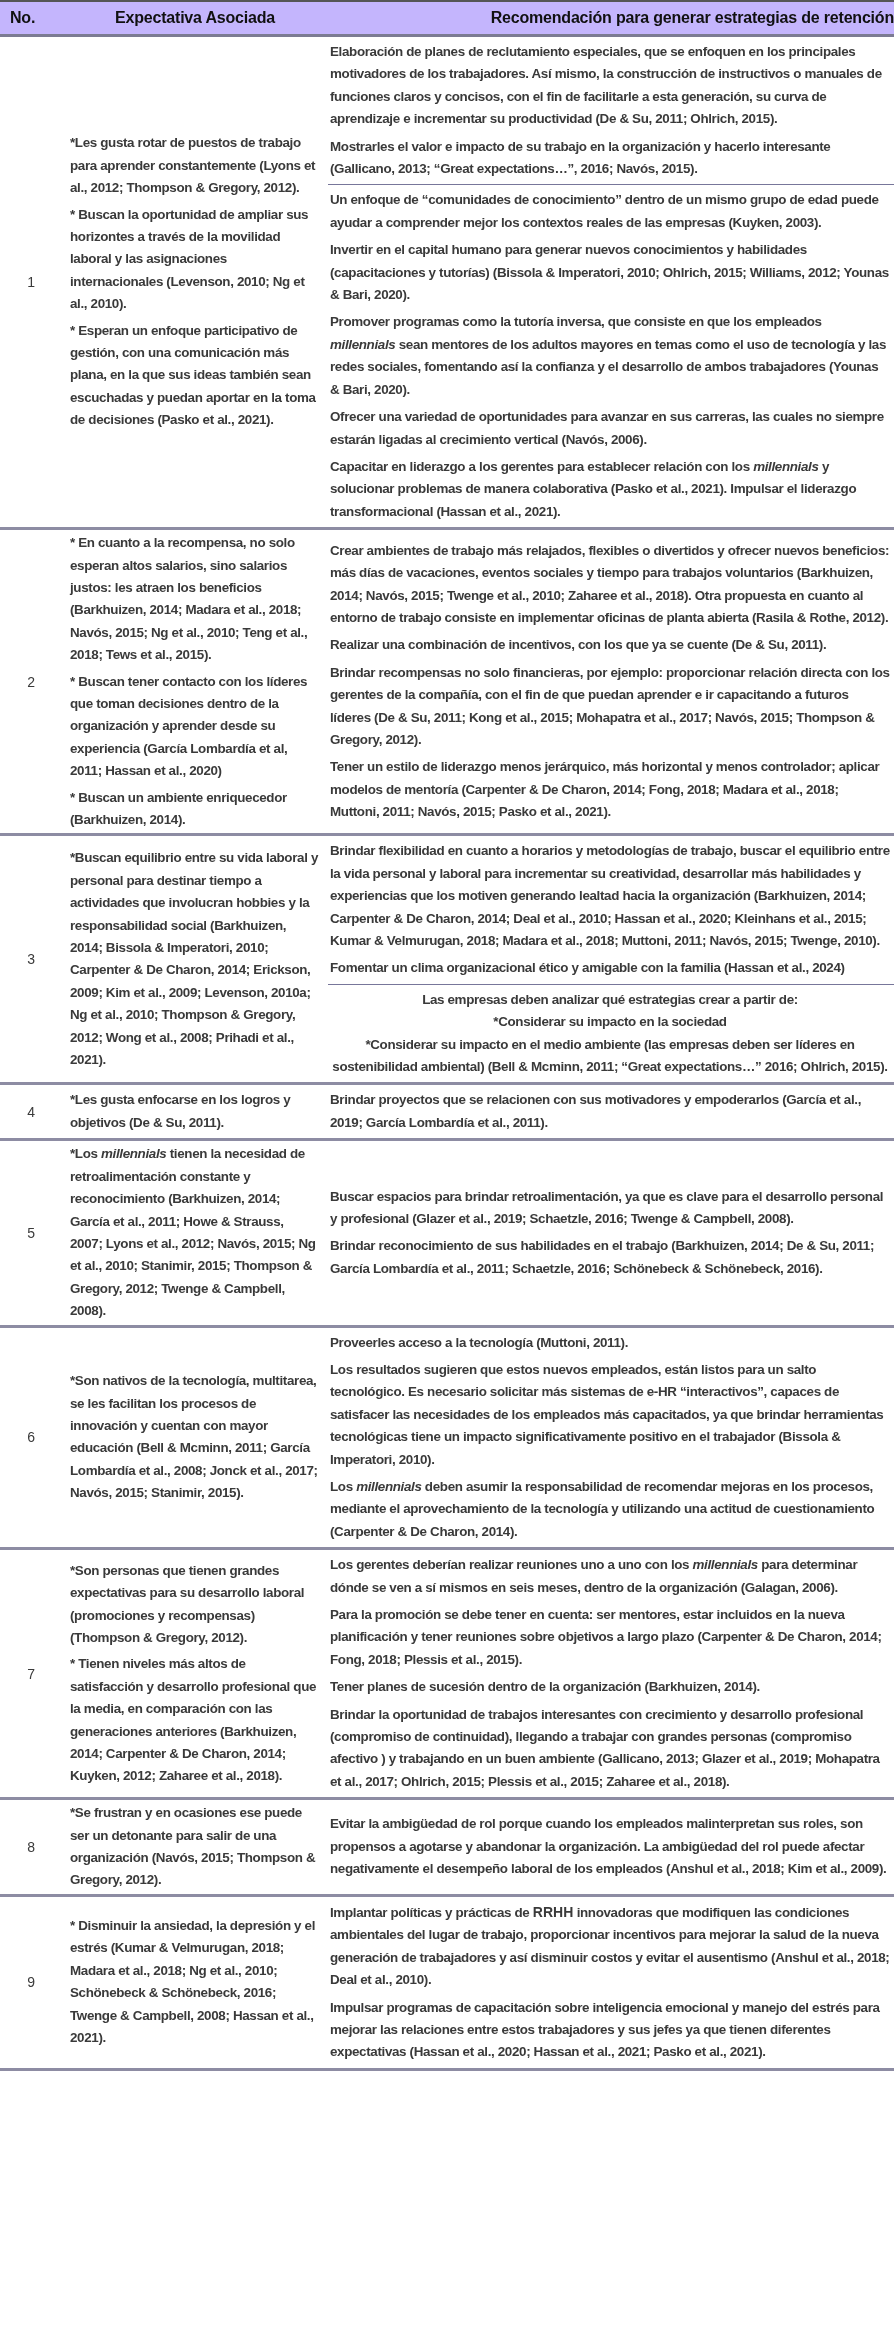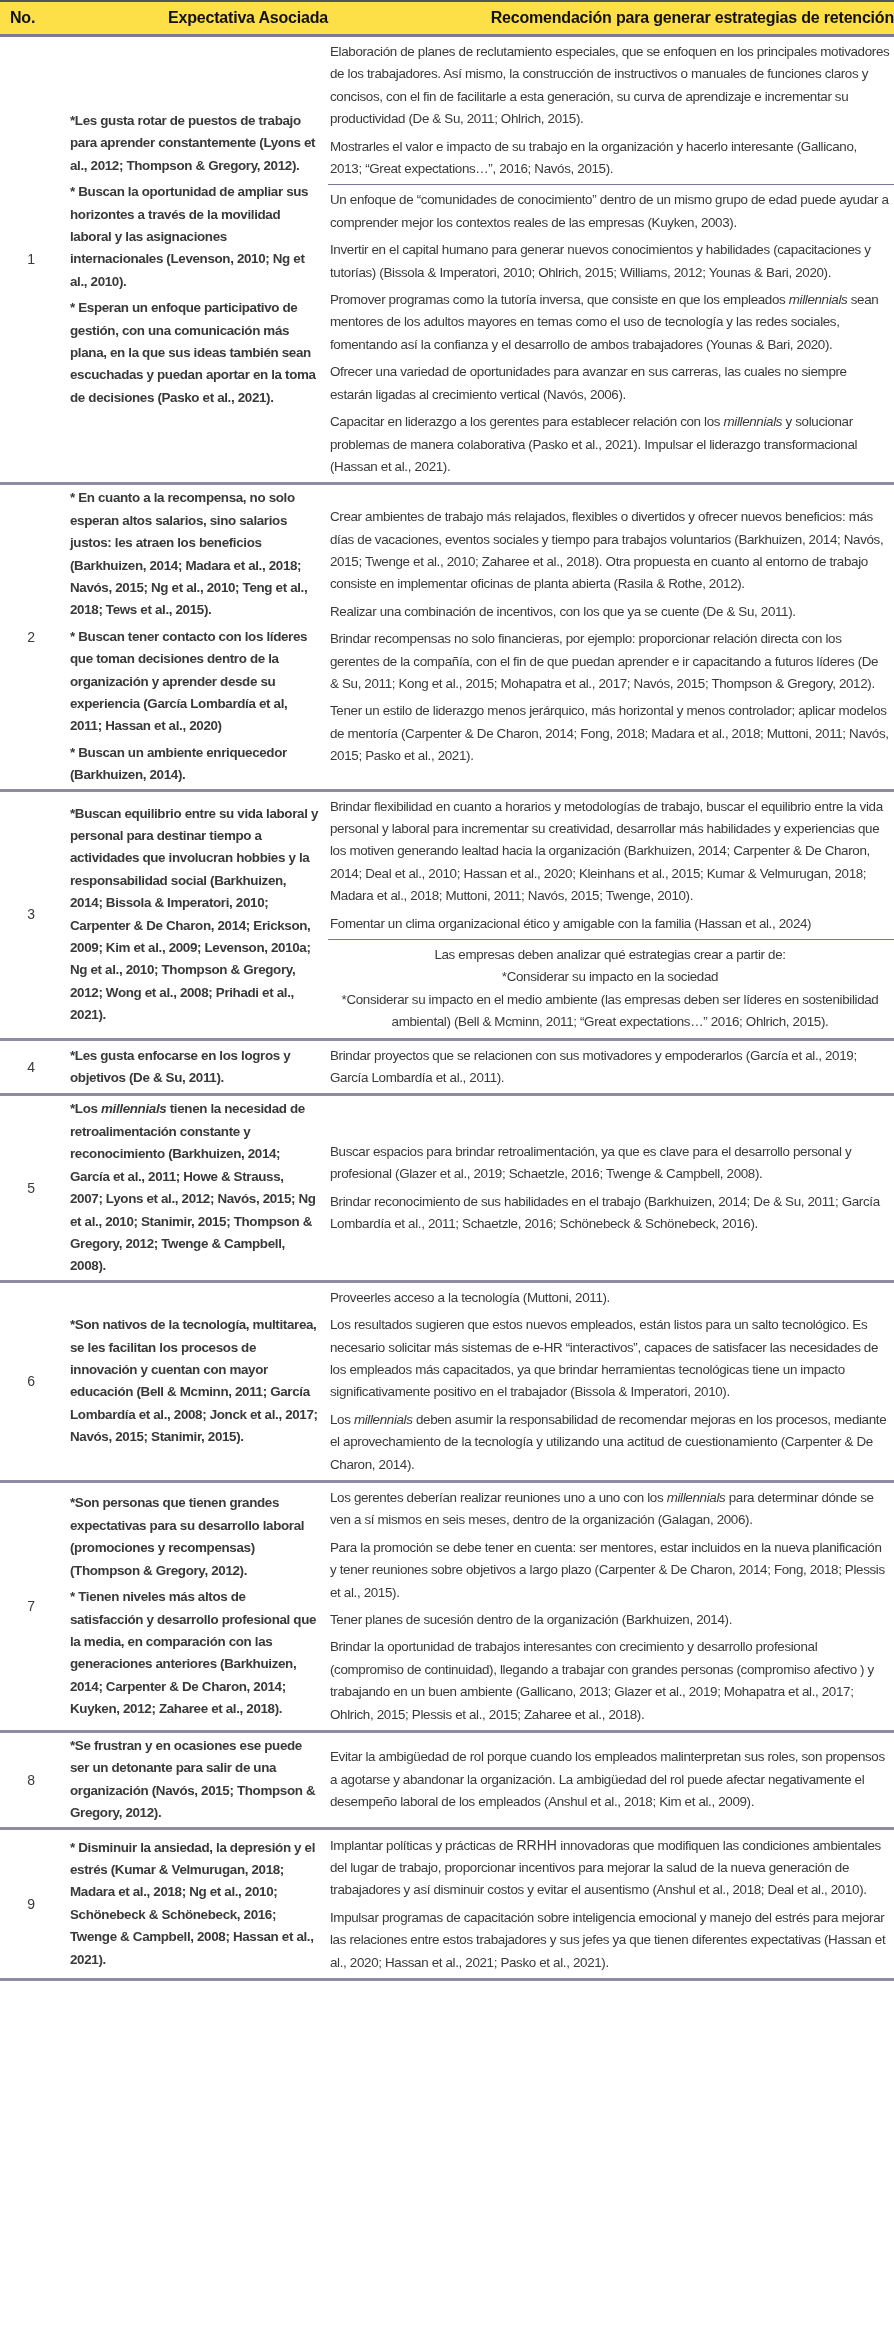--- a/index.html
+++ b/index.html
@@ -10,49 +10,49 @@
   }
   table.tbl {
     width: 894px;
     border-collapse: collapse;
     table-layout: fixed;
   }
   col.c-no { width: 62px; }
   col.c-exp { width: 266px; }
   col.c-rec { width: 566px; }
   thead th {
-    background: #fde047;
+    background: #c4b5fd;
     font-weight: bold;
     font-size: 16px;
     color: #111;
     height: 32px;
     border-top: 2px solid #555;
     border-bottom: 3px solid #7c7b93;
     padding: 0;
     letter-spacing: -0.2px;
   }
   thead th.h-no { text-align: left; padding-left: 10px; }
-  thead th.h-exp { text-align: right; }
+  thead th.h-exp { text-align: center; }
   thead th.h-rec { text-align: right; }
   tbody tr.row { border-bottom: 3px solid #8d8ca3; }
   tbody td {
     vertical-align: middle;
     font-size: 13.4px;
     line-height: 22.4px;
     letter-spacing: -0.35px;
     padding: 2px 0;
   }
   td.no { text-align: center; font-size: 14px; }
   td.exp { padding-left: 8px; padding-right: 10px; }
   td.exp p { margin: 0 0 4px 0; font-weight: bold; }
   td.exp p:last-child { margin-bottom: 0; }
   td.rec { padding: 0; }
   .group { padding: 4px 4px 4px 2px; }
   .group + .group { border-top: 1.5px solid #77769a; }
-  .group p { margin: 0 0 5px 0; }
+  .group p { margin: 0 0 5px 0; font-weight: bold; }
   .group p:last-child { margin-bottom: 0; }
   .group p.tight { margin-bottom: 0; text-align: center; }
   em { font-style: italic; }
   .sc { font-size: 14px; letter-spacing: 0; }
 </style>
 </head>
 <body>
 
 <table class="tbl">
   <colgroup>

